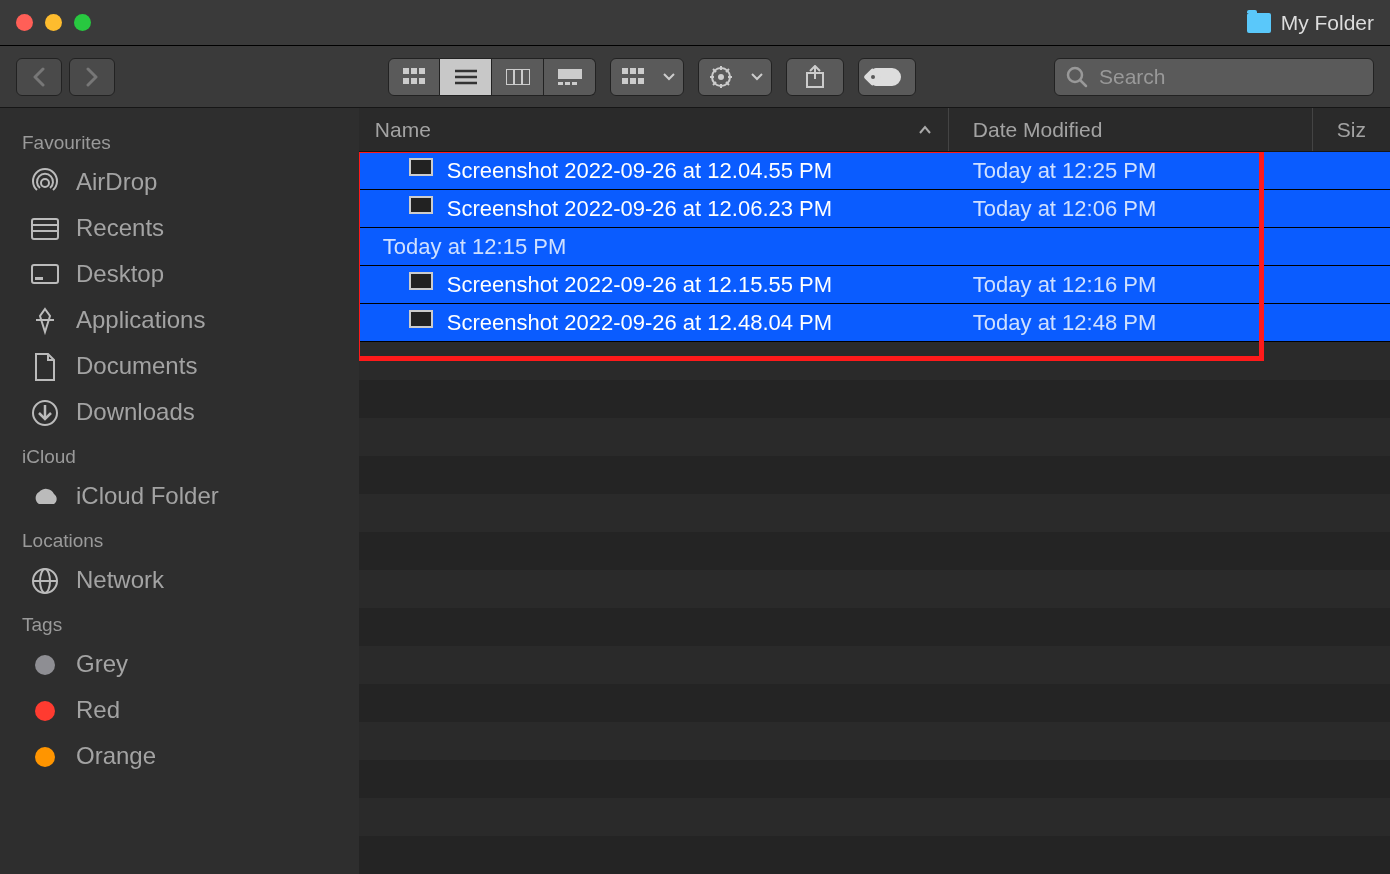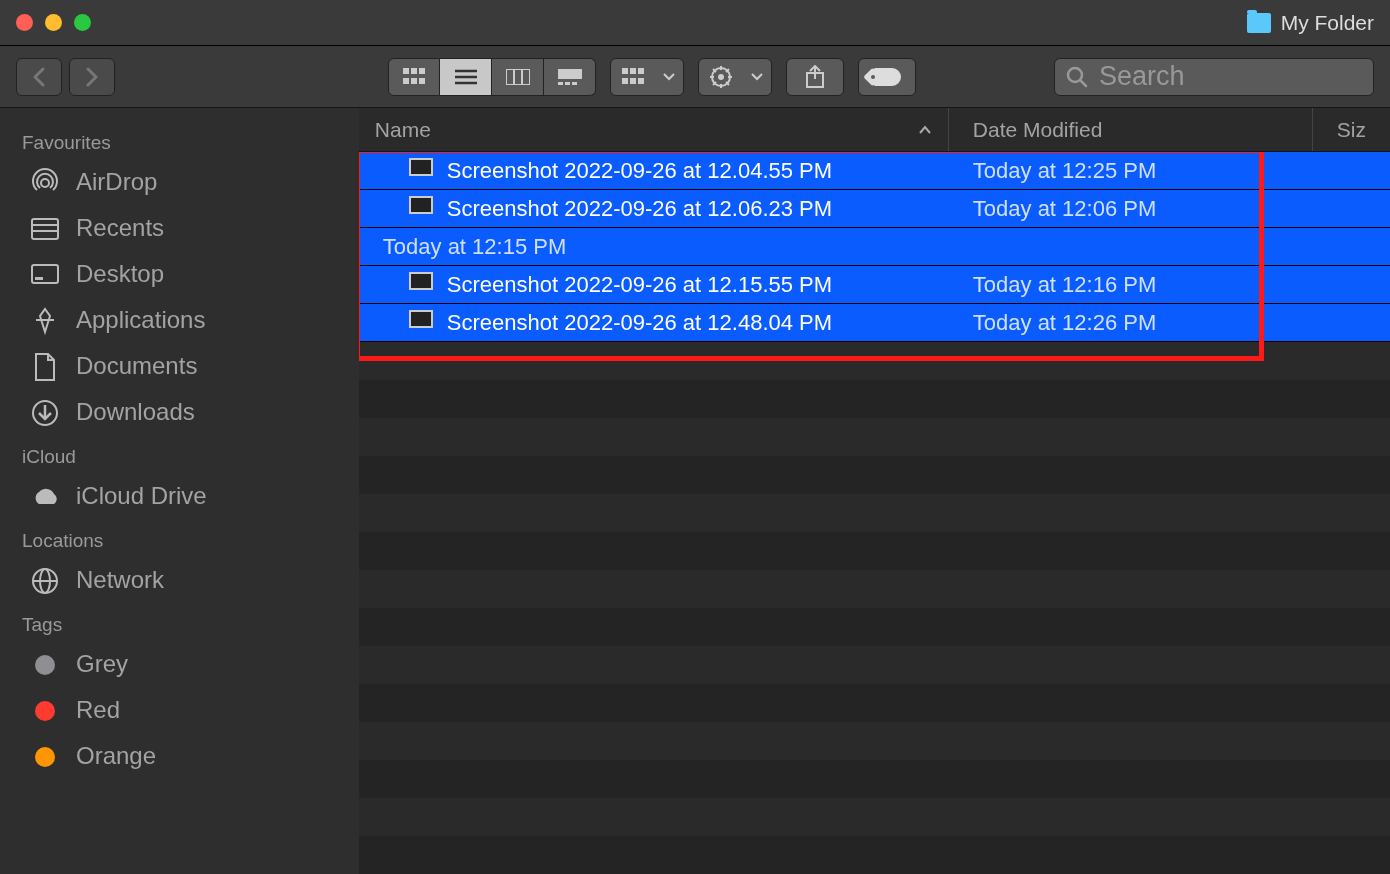--- a/index.html
+++ b/index.html
@@ -32,21 +32,21 @@
   .split-btn { display: flex; align-items: center; background: #5a5a5a; border-radius: 6px; border: 1px solid #222; height: 38px; }
   .split-btn .part { width: 44px; display: flex; align-items: center; justify-content: center; height: 100%; }
   .split-btn .caret { width: 28px; height: 100%; display: flex; align-items: center; justify-content: center; font-size: 14px; }
   .tag-btn { width: 58px; display:flex; align-items:center; justify-content:center; }
   .tag-shape { width: 28px; height: 18px; background: #ddd; border-radius: 3px 9px 9px 3px; position: relative; }
   .tag-shape::before { content:""; position:absolute; left:-7px; top:50%; transform:translateY(-50%) rotate(45deg); width:13px; height:13px; background:#ddd; border-radius:2px; }
   .tag-shape::after { content:""; position:absolute; left:-2px; top:50%; transform:translateY(-50%); width:4px; height:4px; background:#5a5a5a; border-radius:50%; }
   .spacer { flex: 1; }
   .toolbar-center { position: absolute; left: 388px; display:flex; gap: 14px; align-items:center; }
   .search-wrap { position: relative; }
-  .search { width: 320px; height: 38px; background: #5a5a5a; border: 1px solid #222; border-radius: 6px; padding: 0 12px 0 44px; font-size: 27px; color: #ccc; outline: none; }
+  .search { width: 320px; height: 38px; background: #5a5a5a; border: 1px solid #222; border-radius: 6px; padding: 0 12px 0 44px; font-size: 21px; color: #ccc; outline: none; }
   .search::placeholder { color: #999; }
   .search-icon-pos { position: absolute; left: 12px; top: 50%; transform: translateY(-50%); }
 
   
   .body { display: flex; height: calc(100% - 108px); }
 
   
   .sidebar { width: 380px; background: #2e2e2e; overflow-y: auto; padding-top: 14px; }
   .side-heading { font-size: 19px; color: #9a9a9a; padding: 10px 22px 6px; }
   .side-item { display: flex; align-items: flex-start; gap: 16px; padding: 8px 22px 8px 30px; font-size: 24px; color: #a3a3a3; cursor: default; }
@@ -277,21 +277,21 @@
       <span>Downloads</span>
     </div>
 
     <div class="side-heading">iCloud</div>
     <div class="side-item">
       <span class="side-icon">
         <svg width="32" height="22">
             <path d="M9 18 A7 7 0 0 1 9 6 A9 9 0 0 1 24 8 A6 6 0 0 1 24 18 Z" fill="#bbb"></path>
           </svg>
       </span>
-      <span>iCloud Drive</span>
+      <span>iCloud Folder</span>
     </div>
 
     <div class="side-heading">Locations</div>
     <div class="side-item">
       <span class="side-icon">
         <svg width="28" height="28">
             <circle cx="14" cy="14" r="12" fill="none" stroke="#bbb" stroke-width="2"></circle>
             <ellipse cx="14" cy="14" rx="5" ry="12" fill="none" stroke="#bbb" stroke-width="2"></ellipse>
             <line x1="2" y1="14" x2="26" y2="14" stroke="#bbb" stroke-width="2"></line>
           </svg>
@@ -363,21 +363,21 @@
               <span class="thumb"></span>
               <span>Screenshot 2022-09-26 at 12.15.55 PM</span>
             </div>
             <div class="cell-date">Today at 12:16 PM</div>
           </div>
           <div class="row">
             <div class="cell-name">
               <span class="thumb"></span>
               <span>Screenshot 2022-09-26 at 12.48.04 PM</span>
             </div>
-            <div class="cell-date">Today at 12:26 PM</div>
+            <div class="cell-date">Today at 12:48 PM</div>
           </div>
         </div>
       <div class="empty-rows" id="empty-rows">
           <div class="empty-row"></div>
           <div class="empty-row"></div>
           <div class="empty-row"></div>
           <div class="empty-row"></div>
           <div class="empty-row"></div>
           <div class="empty-row"></div>
           <div class="empty-row"></div>

